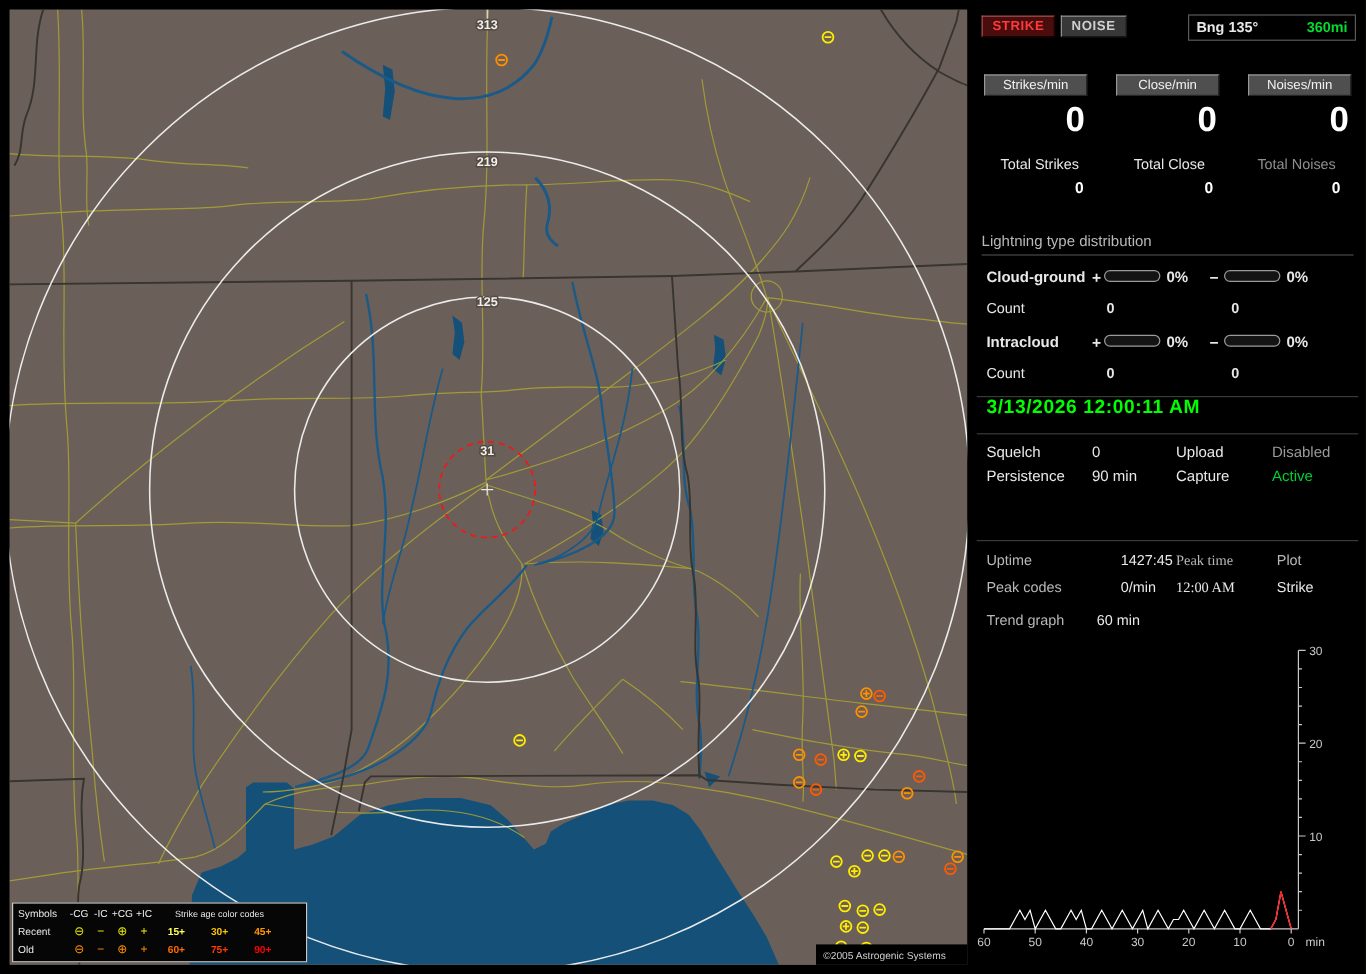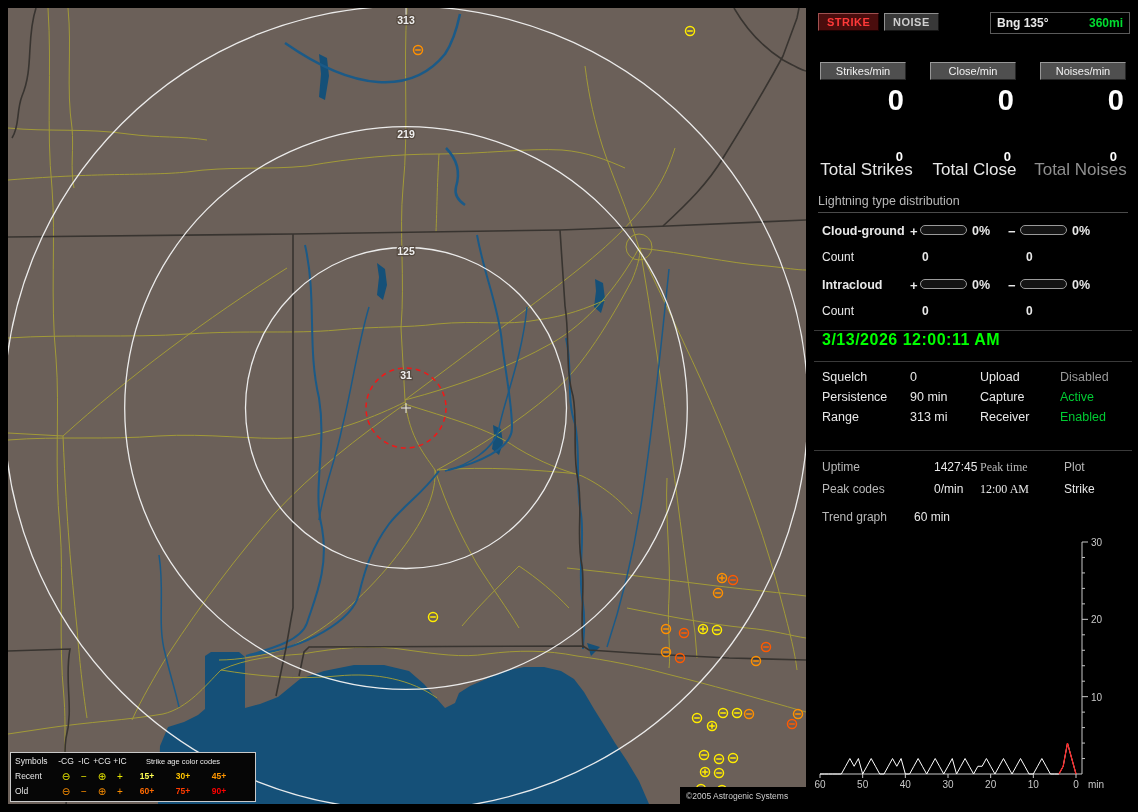--- a/index.html
+++ b/index.html
@@ -36,21 +36,21 @@
   #btn-strike{left:4px;top:5px;background:#4a0d0d;color:#ff3a3a;
               border:1px solid;border-color:#a05050 #1c0000 #1c0000 #a05050;}
   #btn-noise{left:70px;top:5px;background:#383838;color:#cfcfcf;
              border:1px solid;border-color:#909090 #161616 #161616 #909090;}
   #bng-box{left:176px;top:4px;width:126px;padding:3px 6px;display:flex;justify-content:space-between;
            border:1px solid #5a5a5a;background:#000;font-size:12px;font-weight:bold;}
 
   .rate-btn{top:54px;width:84px;text-align:center;font-size:11px;padding:2px 0;background:#4f4f4f;
             color:#f2f2f2;border:1px solid;border-color:#989898 #262626 #262626 #989898;}
   .rate-val{top:76px;width:84px;text-align:right;font-size:29px;font-weight:bold;color:#fff;}
-  .tot-label{top:122px;width:105px;text-align:center;font-size:17px;margin-top:30px;}
+  .tot-label{top:122px;width:105px;text-align:center;font-size:12px;}
   .tot-val{top:141px;width:105px;text-align:right;padding-right:16px;font-size:13px;font-weight:bold;
            box-sizing:border-box;color:#fff;}
 
   #dist-title{left:4px;top:186px;width:310px;color:#b8b8b8;font-size:12.5px;
               border-bottom:1px solid #4a4a4a;padding-bottom:4px;}
   .drow{left:8px;width:306px;height:15px;}
   .drow .dl{position:absolute;left:0;top:0;font-size:12.5px;font-weight:bold;}
   .drow .sign{position:absolute;top:0;font-size:13px;font-weight:bold;}
   .drow .bar{position:absolute;top:1px;width:47px;height:10px;background:#141414;
              border:1px solid #9a9a9a;border-radius:5px;box-sizing:border-box;}
@@ -327,26 +327,20 @@
       <span class="s-v1" style="color: rgb(232, 232, 232);">0</span>
       <span class="s-l2">Upload</span>
       <span class="s-v2" style="color: rgb(154, 154, 154);">Disabled</span>
     </div>
     <div class="abs set-row" style="top:382px;">
       <span class="s-l1">Persistence</span>
       <span class="s-v1" style="color: rgb(232, 232, 232);">90 min</span>
       <span class="s-l2">Capture</span>
       <span class="s-v2" style="color: rgb(0, 204, 51);">Active</span>
     </div>
-    <div class="abs set-row" style="top:402px;">
-      <span class="s-l1">Range</span>
-      <span class="s-v1" style="color: rgb(232, 232, 232);">313 mi</span>
-      <span class="s-l2">Receiver</span>
-      <span class="s-v2" style="color: rgb(0, 204, 51);">Enabled</span>
-    </div>
 
     <div class="hline" style="top:442px;"></div>
 
     <div class="abs st-row" style="top:452px;">
       <span class="p1 st-lab">Uptime</span>
       <span class="p2">1427:45</span>
       <span class="p3 st-lab">Peak time</span>
       <span class="p4 st-lab">Plot</span>
     </div>
     <div class="abs st-row" style="top:474px;">

